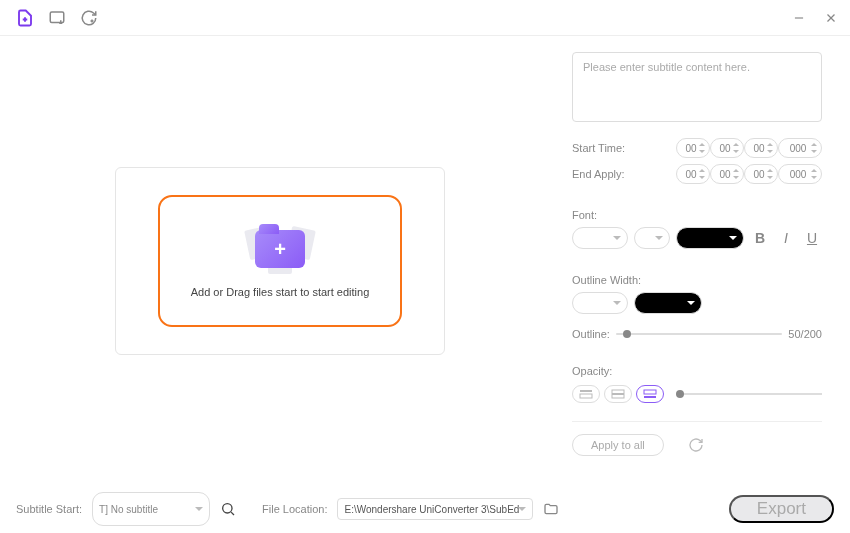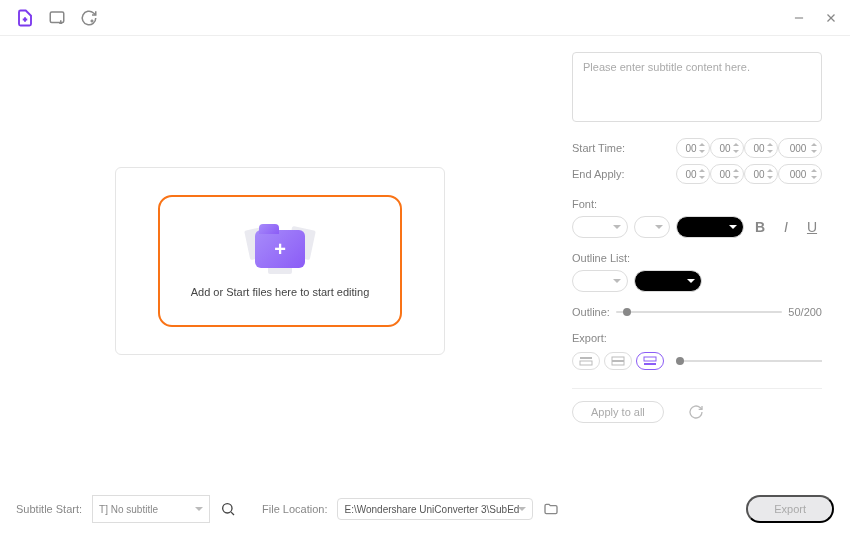--- a/index.html
+++ b/index.html
@@ -24,21 +24,21 @@
 .drop-text{font-size:11px;color:#444}
 .right{width:290px;border-left:0;padding:16px 28px 0 12px;overflow:hidden}
 .subtitle-input{width:100%;height:70px;border:1px solid #ddd;border-radius:4px;padding:8px 10px;font-size:11px;resize:none;color:#333}
 .subtitle-input::placeholder{color:#aaa}
 .field-row{display:flex;align-items:center;margin-top:12px;font-size:11px;color:#888;}
 .field-row .lbl{flex:1}
 .time-box{width:34px;height:20px;border:1px solid #ddd;border-radius:10px;display:flex;align-items:center;justify-content:center;font-size:10px;color:#888;padding:0 8px 0 4px;position:relative}
 .time-box.w{width:44px}
 .time-box::after{content:"";position:absolute;right:4px;top:4px;width:0;height:0;border-left:3px solid transparent;border-right:3px solid transparent;border-bottom:3px solid #bbb}
 .time-box::before{content:"";position:absolute;right:4px;bottom:4px;width:0;height:0;border-left:3px solid transparent;border-right:3px solid transparent;border-top:3px solid #bbb}
-.sec-label{font-size:11px;color:#888;margin-top:14px}
+.sec-label{font-size:11px;color:#888;margin-top:25px}
 .font-row{display:flex;gap:6px;align-items:center;margin-top:6px}
 .dd{height:22px;border:1px solid #ddd;border-radius:11px;position:relative;background:#fff}
 .dd::after{content:"";position:absolute;right:6px;top:50%;margin-top:-2px;width:0;height:0;border-left:4px solid transparent;border-right:4px solid transparent;border-top:4px solid #bbb}
 .dd.dd-black{background:#000}
 .dd.dd-black::after{border-top-color:#fff}
 .fmt-btn{width:20px;height:20px;display:flex;align-items:center;justify-content:center;color:#888;font-size:14px}
 .fmt-btn.bold{font-weight:bold}
 .fmt-btn.italic{font-style:italic}
 .fmt-btn.underline{text-decoration:underline}
 .slider-row{display:flex;align-items:center;gap:8px;margin-top:6px}
@@ -49,27 +49,27 @@
 .pos-btn svg{display:block}
 .pos-btn.sel{border-color:#8b5cf6}
 .pos-slider{flex:1;height:2px;background:#ddd;position:relative;margin-left:8px}
 .pos-slider-thumb{position:absolute;width:8px;height:8px;background:#888;border-radius:50%;top:-3px;left:0}
 .divider{height:1px;background:#eee;margin:18px 0 12px}
 .apply-row{display:flex;gap:24px;align-items:center}
 .apply-btn{height:22px;padding:0 18px;border:1px solid #ddd;border-radius:11px;font-size:11px;color:#aaa;display:flex;align-items:center;background:#fff}
 .refresh{width:16px;height:16px;color:#bbb}
 .footer{position:absolute;bottom:0;left:0;right:0;height:48px;display:flex;align-items:center;padding:0 16px;gap:10px;border-top:0}
 .footer-lbl{font-size:11px;color:#888}
-.sub-select{width:118px;height:28px;border:1px solid #ddd;border-radius:0;font-size:10px;color:#888;padding:0 6px;display:flex;align-items:center;position:relative}
+.sub-select{width:118px;height:34px;border:1px solid #ddd;border-radius:11px;font-size:10px;color:#888;padding:0 6px;display:flex;align-items:center;position:relative}
 .sub-select::after{content:"";position:absolute;right:6px;top:50%;margin-top:-2px;border-left:4px solid transparent;border-right:4px solid transparent;border-top:4px solid #bbb}
 .search-ic{width:16px;height:16px;color:#444;margin-right:16px}
 .loc-select{width:196px;height:22px;border:1px solid #ddd;border-radius:4px;font-size:10px;color:#555;padding:0 18px 0 6px;display:flex;align-items:center;position:relative;overflow:hidden;white-space:nowrap}
 .loc-select::after{content:"";position:absolute;right:6px;top:50%;margin-top:-2px;border-left:4px solid transparent;border-right:4px solid transparent;border-top:4px solid #bbb}
 .folder-ic{width:16px;height:16px;color:#888}
-.export-btn{margin-left:auto;height:28px;padding:0 26px;background:#e9e9eb;border-radius:14px;font-size:11px;color:#aaa;display:flex;align-items:center}
+.export-btn{margin-left:auto;height:28px;padding:0 26px;background:#e9e9eb;border-radius:14px;font-size:17px;color:#aaa;display:flex;align-items:center}
 </style>
 </head>
 <body>
 
 <div class="titlebar">
   <div class="titlebar-left">
     <span class="tb-icon active">
       <svg width="18" height="18" viewBox="0 0 24 24" fill="none" stroke="currentColor" stroke-width="2.5">
           <path d="M13 2H6a2 2 0 0 0-2 2v16a2 2 0 0 0 2 2h12a2 2 0 0 0 2-2V9l-7-7z"></path>
           <path d="M12 11v6M9 14h6"></path>
@@ -109,21 +109,21 @@
     <div class="preview-box">
       <div class="drop-zone">
         <div class="folder-ghost">
           <div class="ghost-card l"></div>
           <div class="ghost-card r"></div>
           <div class="ghost-card b"></div>
           <div class="folder-front">
               <span class="plus">+</span>
             </div>
         </div>
-        <div class="drop-text">Add or Start files here to start editing</div>
+        <div class="drop-text">Add or Drag files start to start editing</div>
       </div>
     </div>
   </div>
 
   <div class="right">
     <textarea class="subtitle-input" placeholder="Please enter subtitle content here." style=""></textarea>
 
     <div class="field-row">
       <span class="lbl">Start Time:</span>
       <span class="time-box">00</span>
@@ -142,37 +142,37 @@
     <div class="sec-label">Font:</div>
     <div class="font-row">
       <div class="dd" style="width:56px"></div>
       <div class="dd" style="width:36px"></div>
       <div class="dd dd-black" style="width:68px"></div>
       <span class="fmt-btn bold">B</span>
       <span class="fmt-btn italic">I</span>
       <span class="fmt-btn underline">U</span>
     </div>
 
-    <div class="sec-label">Outline List:</div>
+    <div class="sec-label">Outline Width:</div>
     <div class="font-row">
       <div class="dd" style="width:56px"></div>
       <div class="dd dd-black" style="width:68px"></div>
     </div>
 
     <div class="field-row" style="margin-top:14px">
       <span>Outline:</span>
       <div class="slider-row" style="flex:1;margin:0 6px">
         <div class="slider-track">
           <div class="slider-thumb" style="left:4%"></div>
         </div>
       </div>
       <span>50/200</span>
     </div>
 
-    <div class="sec-label">Export:</div>
+    <div class="sec-label">Opacity:</div>
     <div class="pos-row">
       <div class="pos-btn">
           <svg width="14" height="10" viewBox="0 0 14 10">
             <rect x="1" y="1" width="12" height="2" fill="#bbb"></rect>
             <rect x="1" y="5" width="12" height="4" fill="none" stroke="#bbb"></rect>
           </svg>
         </div>
       <div class="pos-btn">
           <svg width="14" height="10" viewBox="0 0 14 10">
             <rect x="1" y="1" width="12" height="8" fill="none" stroke="#bbb"></rect>

